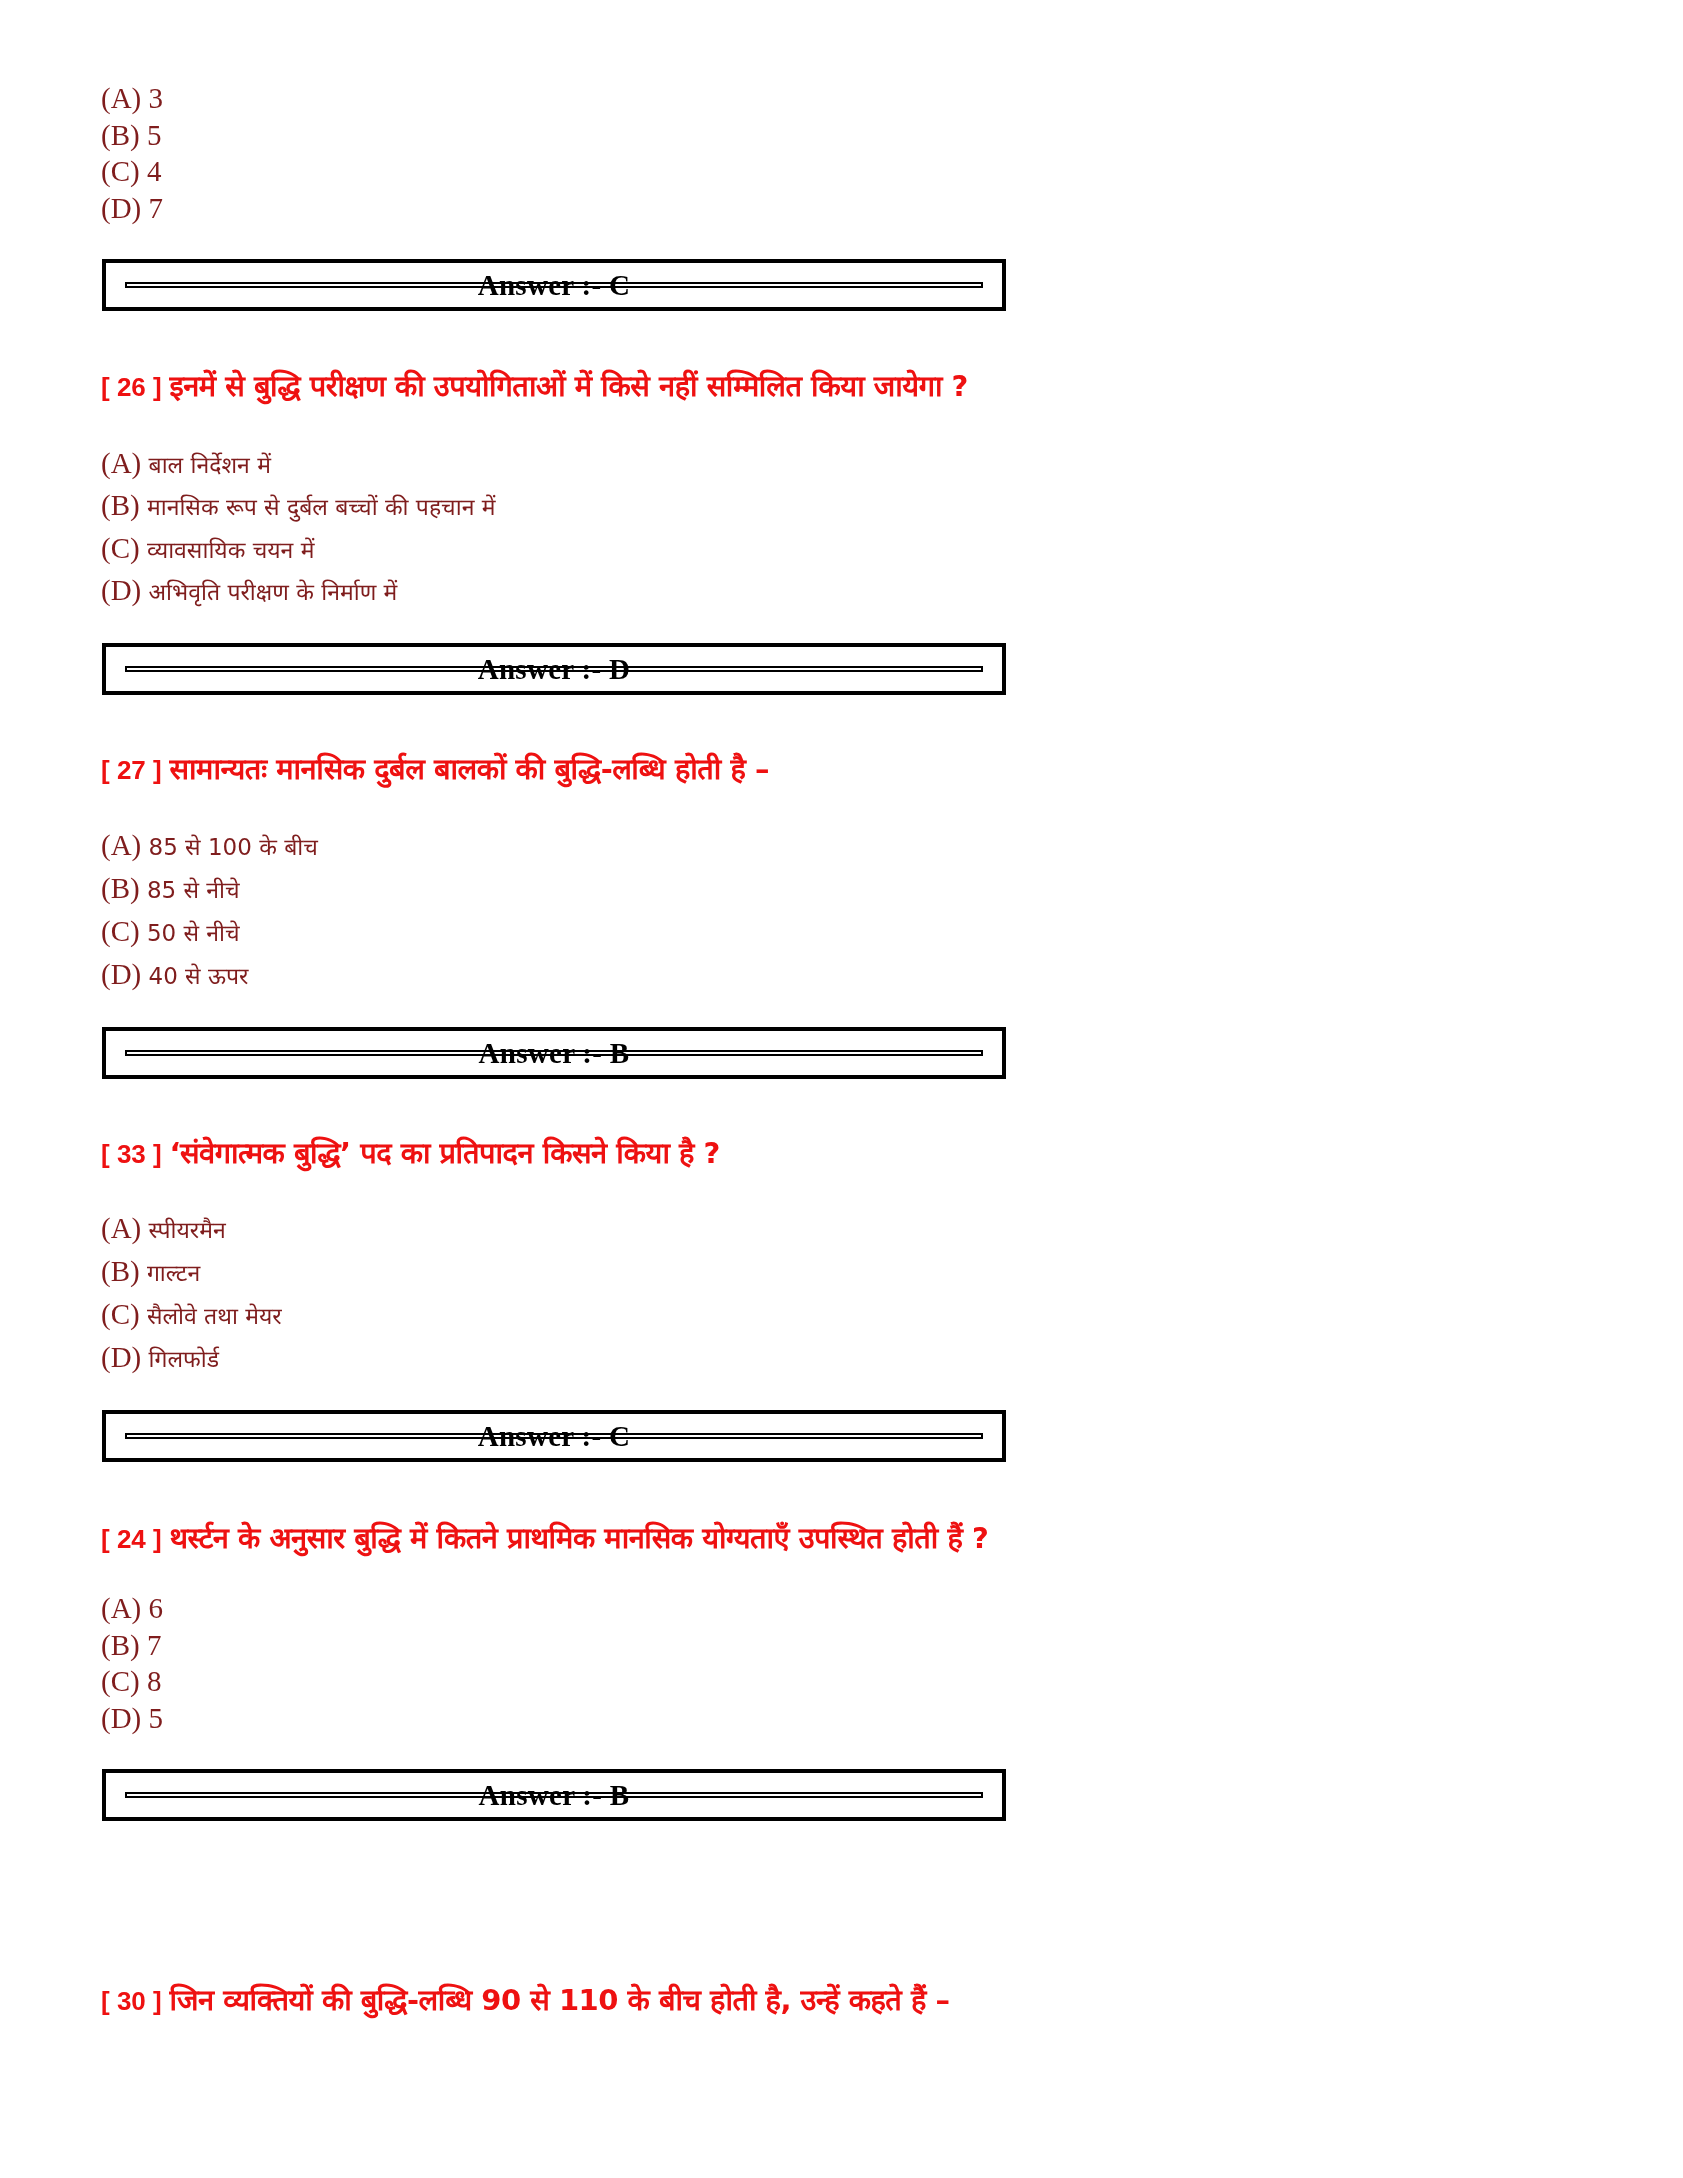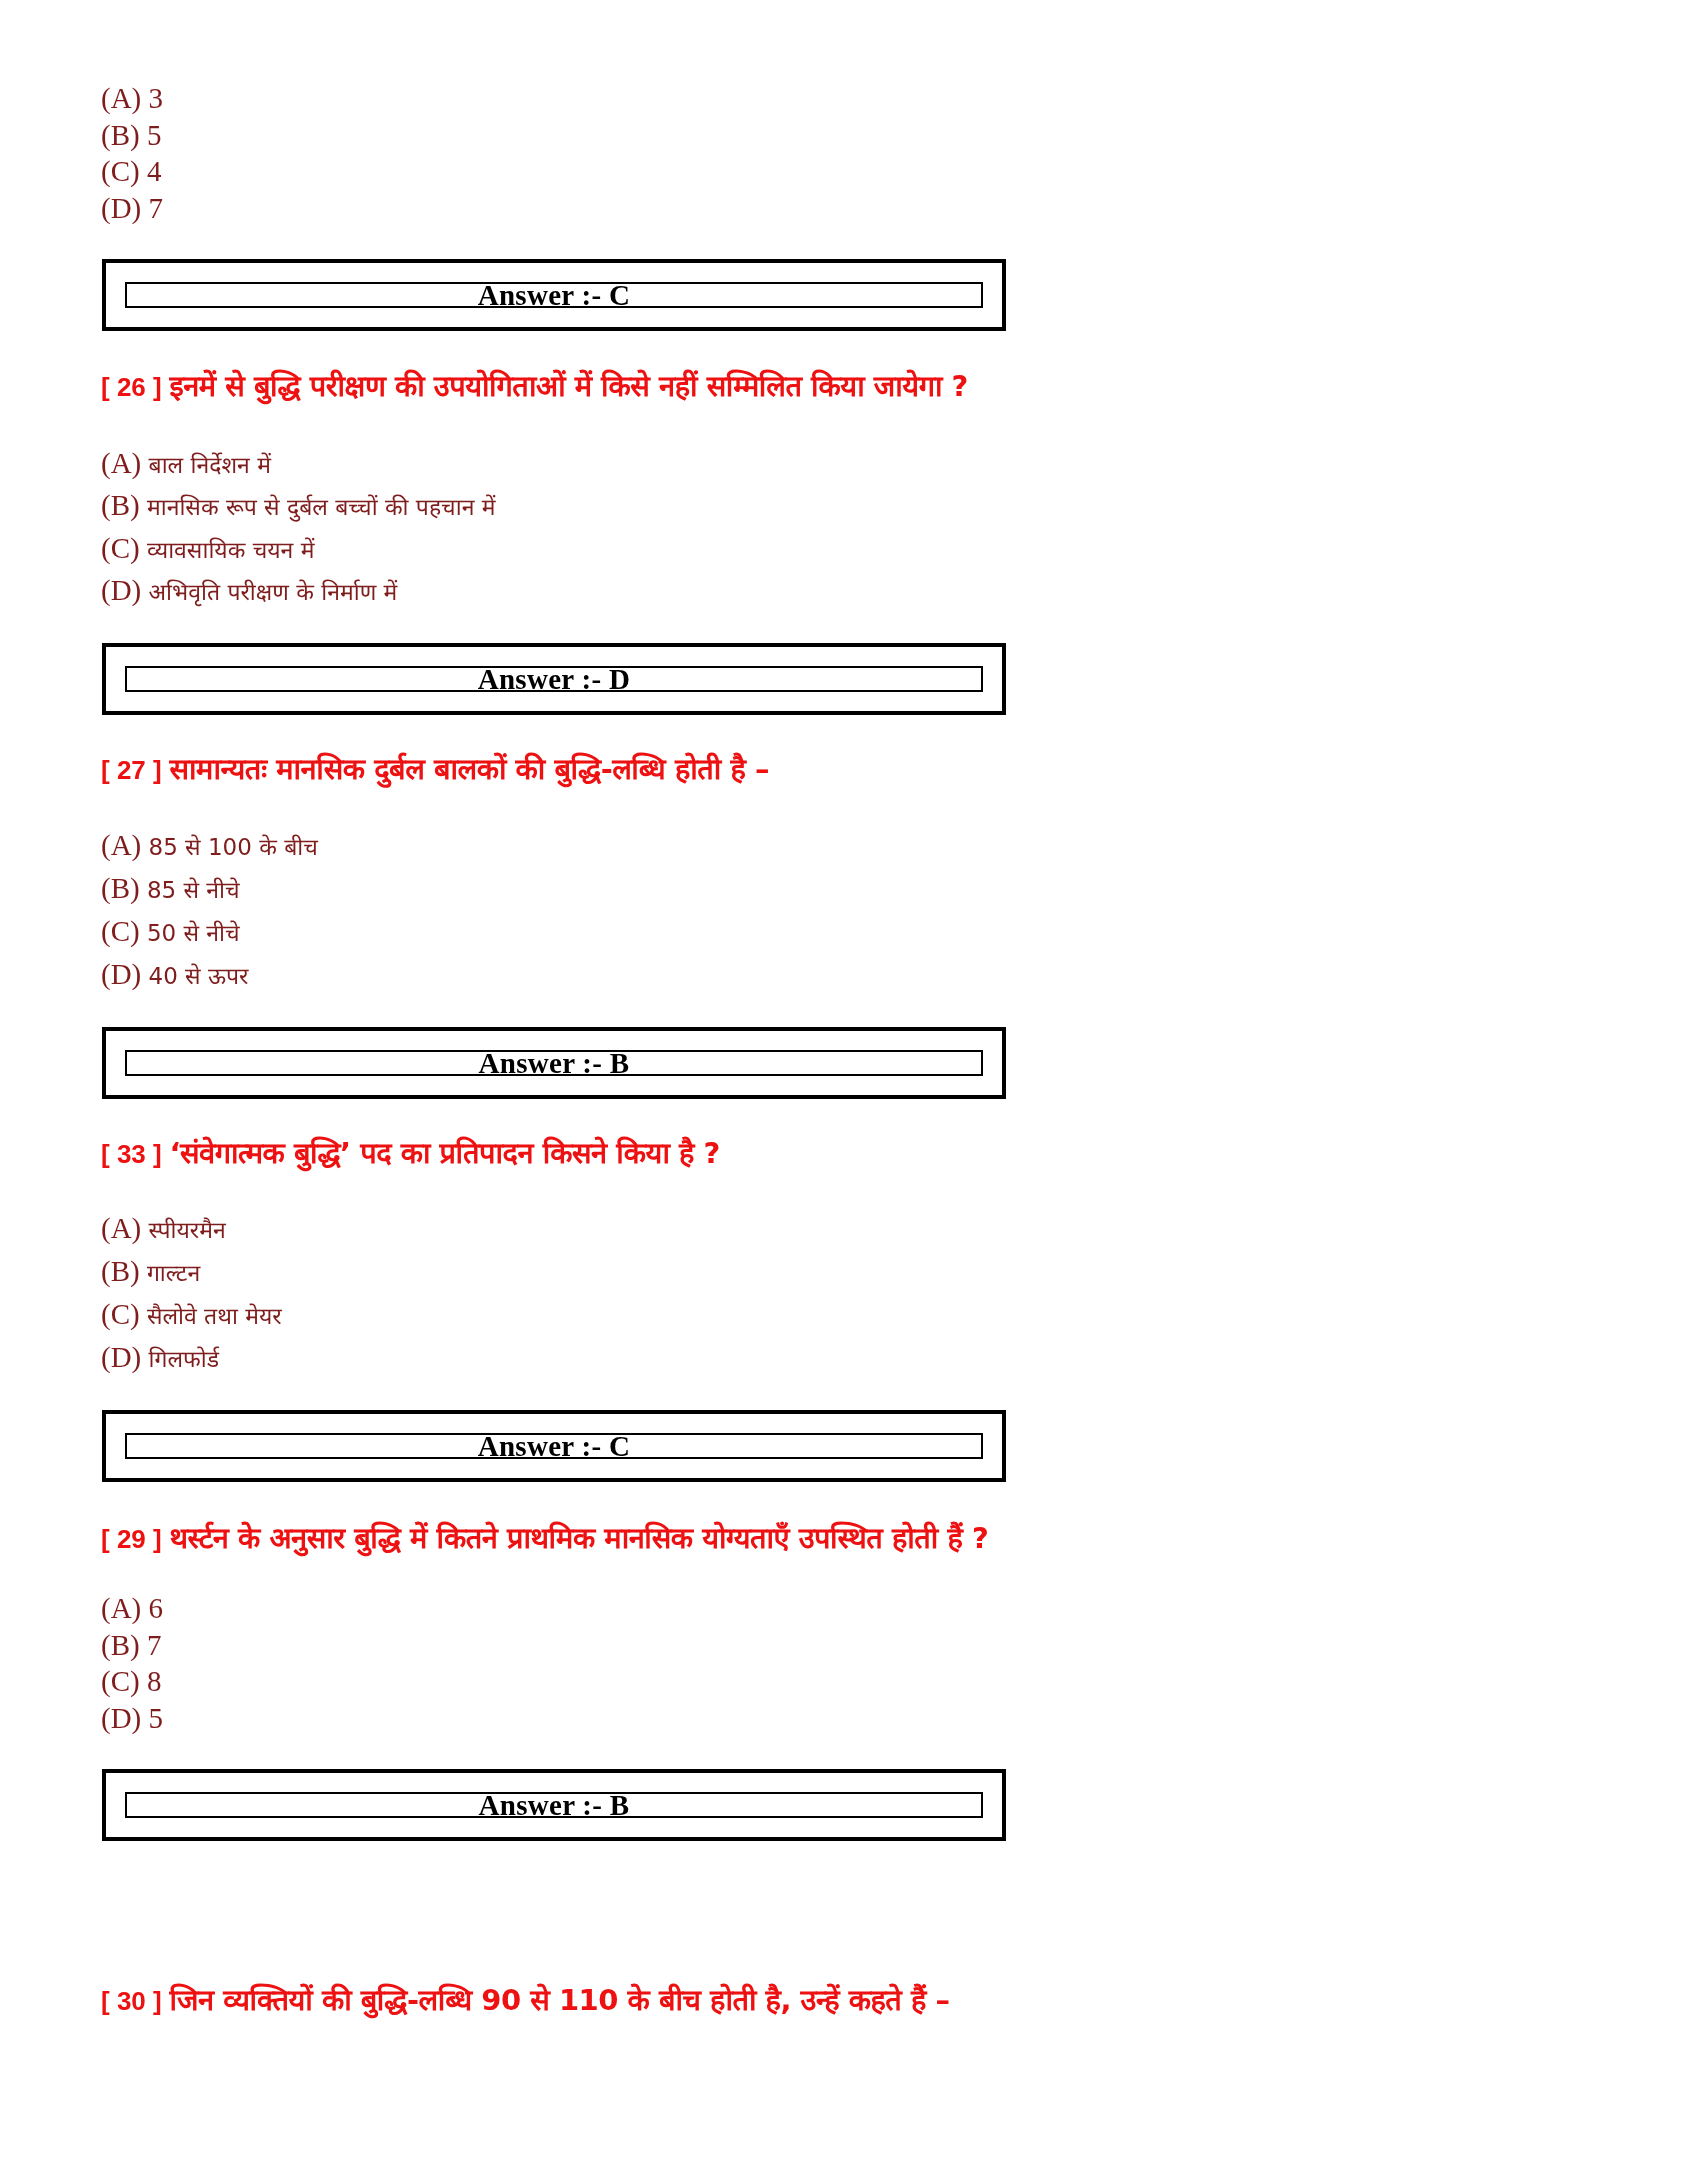--- a/index.html
+++ b/index.html
@@ -6,21 +6,21 @@
   body { width: 1683px; height: 2178px; position: relative; overflow: hidden;
          font-family: "Liberation Serif", "DejaVu Serif", serif; color: #000; }
   .opt { position: absolute; left: 101px; font-size: 29px; line-height: 34px; white-space: nowrap; color: #7f1d1d; }
   .opt .lbl { font-family: "Liberation Serif", serif; }
   .opt .txt { font-family: "DejaVu Sans", "Liberation Serif", sans-serif; font-size: 23px; }
   .opt .num { font-family: "Liberation Serif", serif; }
   .question { position: absolute; left: 101px; font-size: 31px; line-height: 40px; color: #ee1111;
               font-weight: bold; white-space: nowrap; }
   .question .qnum { font-family: Liberation Sans, sans-serif; font-weight: bold; font-size: 26px; }
   .question .qtxt { font-family: "DejaVu Sans", sans-serif; font-weight: bold; font-size: 29px; letter-spacing: -0.5px; }
-  .answer-box { position: absolute; left: 102px; width: 904px; height: 72px; box-sizing: border-box;
+  .answer-box { position: absolute; left: 102px; width: 904px; height: 52px; box-sizing: border-box;
                 border: 4px solid #000; padding: 19px; }
   .answer-box .inner { width: 100%; height: 100%; box-sizing: border-box; border: 2px solid #000;
                        display: flex; align-items: center; justify-content: center; }
   .answer-box .inner span { font-family: "Liberation Serif", serif; font-weight: bold; font-size: 29px; letter-spacing: 0.3px; }
 </style>
 </head>
 <body>
 
 <div>
   <div class="opt" style="top:81px">
@@ -118,21 +118,21 @@
   <span class="lbl">(D)</span>
   <span class="txt">गिलफोर्ड</span>
 </div>
 <div class="answer-box" style="top:1410px">
   <div class="inner">
     <span>Answer :- C</span>
   </div>
 </div>
 
 <div class="question" style="top:1518px">
-  <span class="qnum">[ 29 ]</span>
+  <span class="qnum">[ 24 ]</span>
   <span class="qtxt">थर्स्टन के अनुसार बुद्धि में कितने प्राथमिक मानसिक योग्यताएँ उपस्थित होती हैं ?</span>
 </div>
 <div class="opt" style="top:1591px">
   <span class="lbl">(A)</span>
   <span class="num">6</span>
 </div>
 <div class="opt" style="top:1628px">
   <span class="lbl">(B)</span>
   <span class="num">7</span>
 </div>

